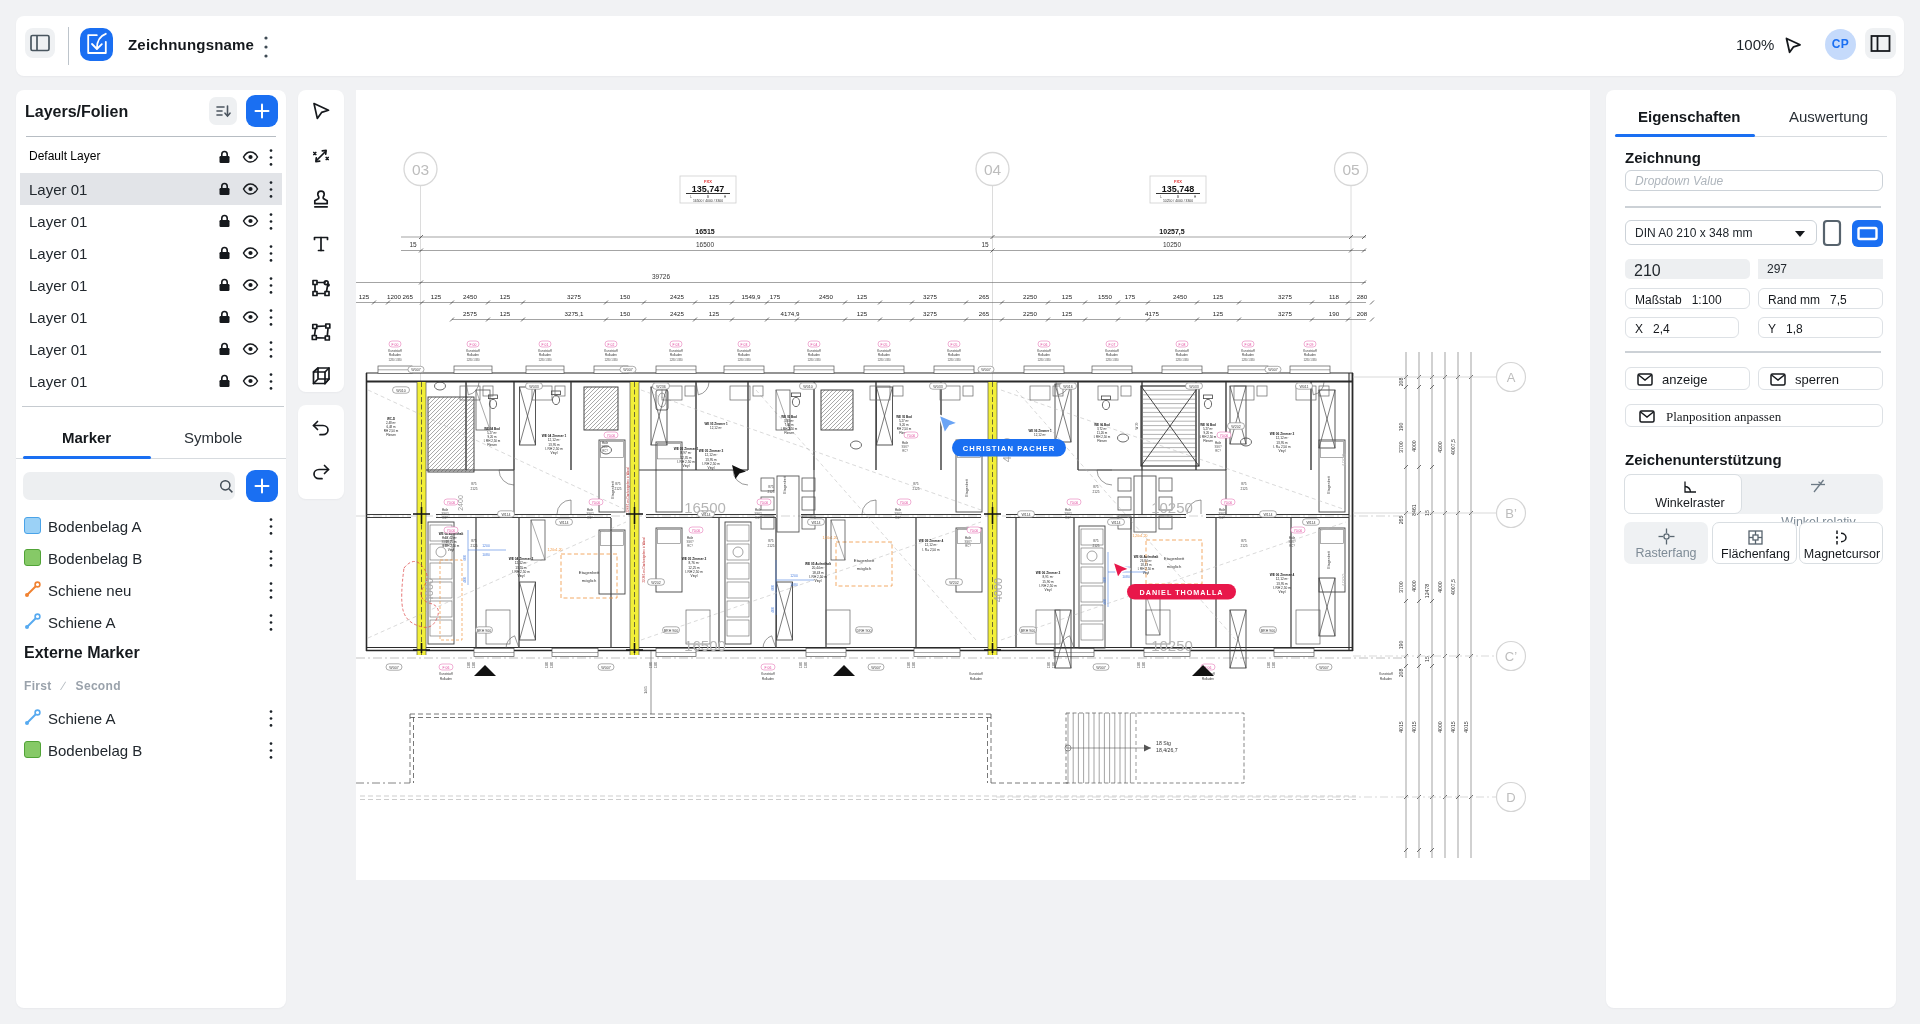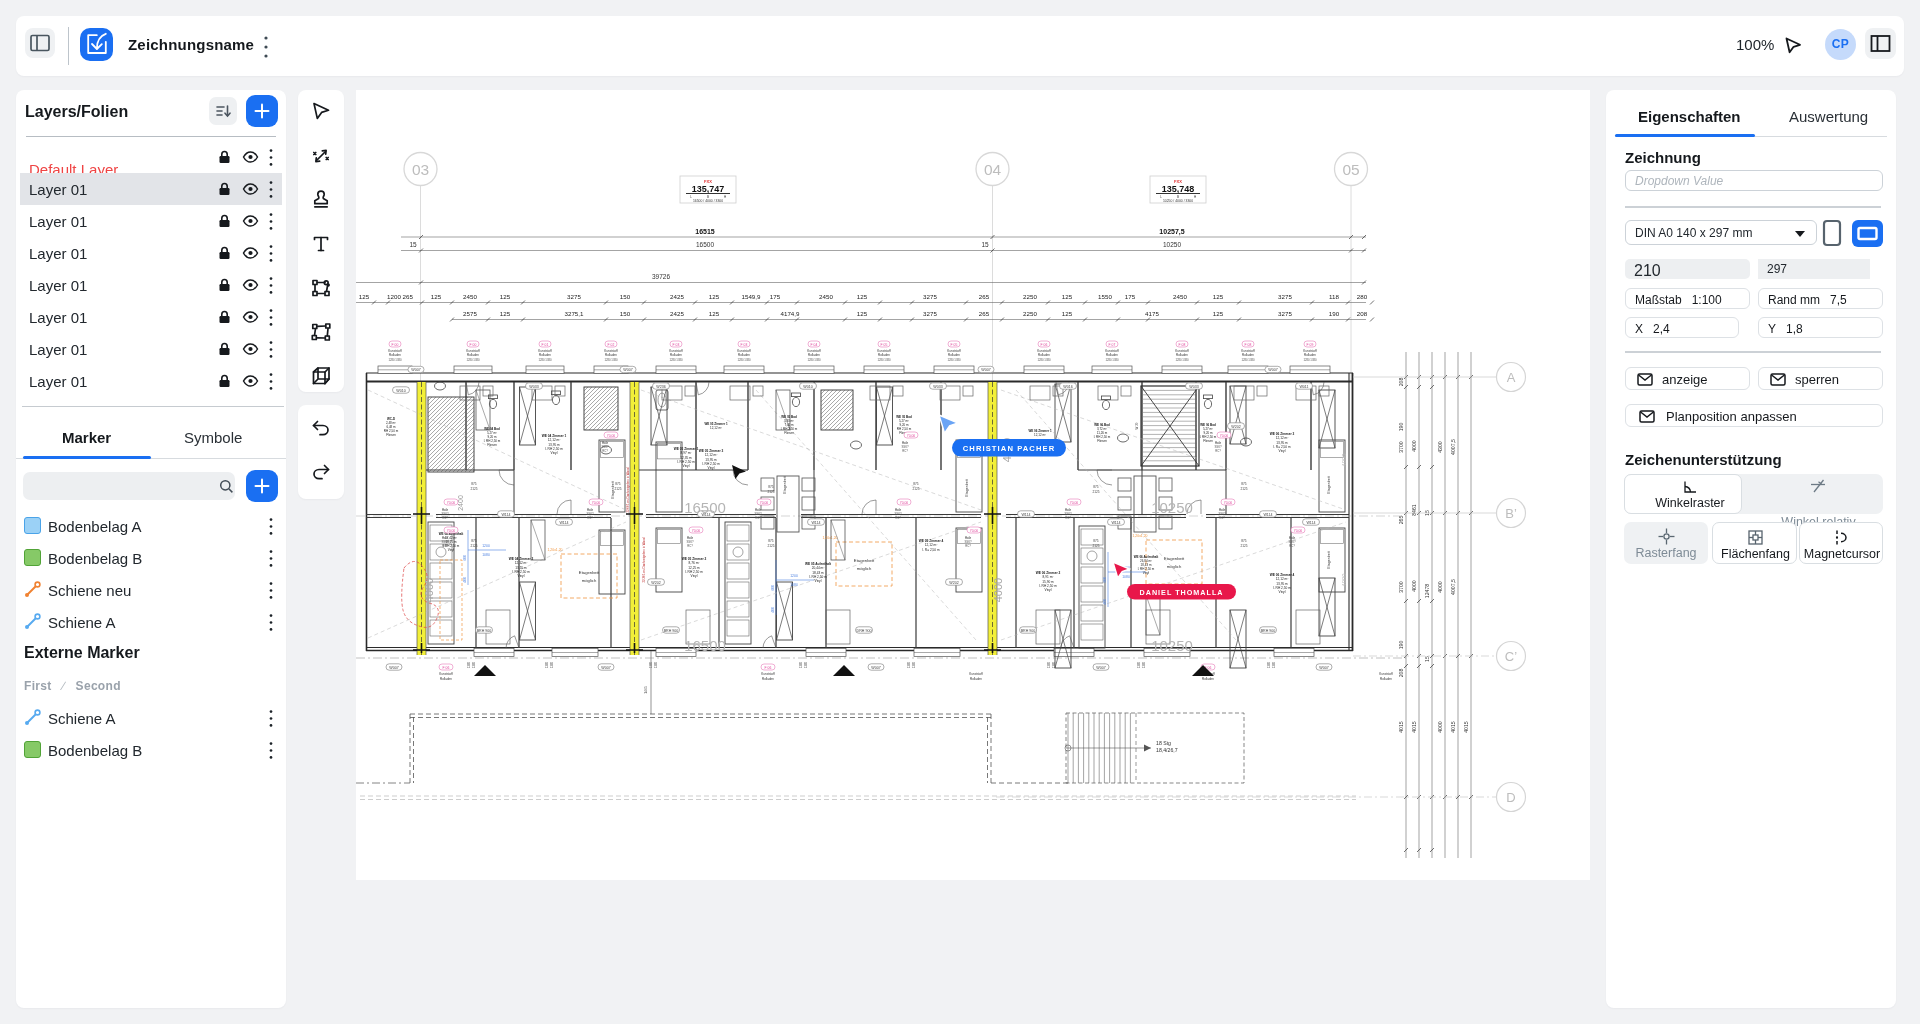--- a/index.html
+++ b/index.html
@@ -74,21 +74,21 @@
   <div class="abs blue" style="left:230px;top:5px;width:32px;height:32px;border-radius:9px;">
     <svg width="32" height="32" viewBox="0 0 32 32" stroke="#fff" stroke-width="2" stroke-linecap="round">
         <line x1="16" y1="9.5" x2="16" y2="22.5"></line>
         <line x1="9.5" y1="16" x2="22.5" y2="16"></line>
       </svg>
   </div>
 
   <div class="abs" style="left:10px;top:46px;width:250px;height:1px;background:#b7bdc3;"></div>
 
   <div class="abs" style="left:4px;top:51px;width:262px;height:32px;">
-    <span class="abs" style="left:9px;top:20px;font-size:15px;color:#ef4444;">Default Layer</span>
+    <span class="abs" style="left:9px;top:8px;font-size:12px;color:#000000;">Default Layer</span>
     <svg class="abs" style="left:198px;top:9px;" width="13" height="14" viewBox="0 0 13 14">
         <rect x="1.5" y="6" width="10" height="7" rx="1.2" fill="#16191d"></rect>
         <path d="M3.8 6 V4.2 a2.7 2.7 0 0 1 5.4 0 V6" fill="none" stroke="#16191d" stroke-width="1.6"></path>
       </svg>
     <svg class="abs" style="left:222px;top:9px;" width="17" height="14" viewBox="0 0 17 14">
         <path d="M1.5 7 C3.5 3.4 6 1.9 8.5 1.9 C11 1.9 13.5 3.4 15.5 7 C13.5 10.6 11 12.1 8.5 12.1 C6 12.1 3.5 10.6 1.5 7 Z" fill="none" stroke="#16191d" stroke-width="1.5"></path>
         <circle cx="8.5" cy="7" r="2.1" fill="#16191d"></circle>
       </svg>
     <svg class="abs" style="left:248px;top:7px;" width="6" height="19" viewBox="0 0 6 19">
         <circle cx="3" cy="2.6" r="1.35" fill="#1d2329"></circle>
@@ -1418,41 +1418,41 @@
 
   <div class="abs" style="left:19px;top:59px;font-size:15px;font-weight:bold;color:#15191d;">Zeichnung</div>
 
   <div class="abs" style="left:19px;top:80px;width:258px;height:21px;border:1px solid #ccd2d8;border-radius:6px;">
     <span class="abs" style="left:9px;top:3px;font-size:12px;color:#aeb5bc;font-style:italic;">Dropdown Value</span>
   </div>
 
   <div class="abs" style="left:19px;top:116px;width:256px;height:2px;background:#ccd1d6;"></div>
 
   <div class="abs" style="left:19px;top:130px;width:192px;height:25px;border:1px solid #ccd2d8;border-radius:6px;">
-    <span class="abs" style="left:9px;top:5px;font-size:12px;color:#22282e;">DIN A0 140 x 297 mm</span>
+    <span class="abs" style="left:9px;top:5px;font-size:12px;color:#22282e;">DIN A0 210 x 348 mm</span>
     <svg class="abs" style="left:168px;top:9px" width="12" height="8" viewBox="0 0 12 8">
         <path d="M1 1 L6 7 L11 1 Z" fill="#16191d"></path>
       </svg>
   </div>
 
   <svg class="abs" style="left:216px;top:129px" width="20" height="28" viewBox="0 0 20 28">
       <rect x="2" y="2" width="16" height="24" rx="3" fill="none" stroke="#57636d" stroke-width="2.2"></rect>
     </svg>
 
   <div class="abs blue" style="left:246px;top:130px;width:31px;height:27px;border-radius:6px;">
     <svg width="31" height="27" viewBox="0 0 31 27">
         <rect x="6.5" y="8" width="18" height="11" rx="1.5" fill="none" stroke="#fff" stroke-width="2.4"></rect>
       </svg>
   </div>
 
   <div class="abs" style="left:19px;top:169px;width:125px;height:20px;background:#edeff1;border-radius:5px;">
     <span class="abs" style="left:9px;top:3px;font-size:16px;color:#22282e;">210</span>
     </div>
 
-  <div class="abs" style="left:152px;top:169px;width:112px;height:20px;background:#edeff1;border-radius:0;">
+  <div class="abs" style="left:152px;top:169px;width:125px;height:20px;background:#edeff1;border-radius:0;">
     <span class="abs" style="left:9px;top:3px;font-size:12px;color:#22282e;">297</span>
     </div>
 
   <div class="abs" style="left:19px;top:198px;width:125px;height:21px;border:1px solid #dde1e5;border-radius:6px;">
     <span class="abs" style="left:9px;top:4px;font-size:12px;color:#16191d;">Maßstab&nbsp;&nbsp;&nbsp;1:100</span>
     </div>
 
   <div class="abs" style="left:152px;top:198px;width:125px;height:21px;border:1px solid #dde1e5;border-radius:6px;">
     <span class="abs" style="left:9px;top:4px;font-size:12px;color:#16191d;">Rand mm&nbsp;&nbsp;&nbsp;7,5</span>
     </div>
@@ -1476,21 +1476,21 @@
     </div>
 
   <div class="abs" style="left:152px;top:277px;width:125px;height:23px;border:1px solid #dde1e5;border-radius:6px;">
     <svg class="abs" style="left:11px;top:4px" width="16" height="15" viewBox="0 0 16 15">
         <rect x="1" y="2" width="14" height="11" rx="1.5" fill="none" stroke="#16191d" stroke-width="1.5"></rect>
         <path d="M1.6 3 L8 8 L14.4 3" fill="none" stroke="#16191d" stroke-width="1.5"></path>
       </svg>
     <span class="abs" style="left:36px;top:4px;font-size:13px;color:#16191d;">sperren</span>
     </div>
 
-  <div class="abs" style="left:19px;top:314px;width:258px;height:23px;border:1px solid #dde1e5;border-radius:6px;">
+  <div class="abs" style="left:19px;top:314px;width:258px;height:23px;border:1px solid #dde1e5;border-radius:6px;font-family:Liberation Serif, serif;">
     <svg class="abs" style="left:13px;top:4px" width="16" height="15" viewBox="0 0 16 15">
         <rect x="1" y="2" width="14" height="11" rx="1.5" fill="none" stroke="#16191d" stroke-width="1.5"></rect>
         <path d="M1.6 3 L8 8 L14.4 3" fill="none" stroke="#16191d" stroke-width="1.5"></path>
       </svg>
     <span class="abs" style="left:40px;top:4px;font-size:13px;color:#16191d;">Planposition anpassen</span>
     </div>
 
   <div class="abs" style="left:19px;top:361px;font-size:15px;font-weight:bold;color:#15191d;">Zeichenunterstützung</div>
 
   <div class="abs" style="left:18px;top:384px;width:259px;height:40px;background:#eff1f3;border-radius:7px;"></div>

